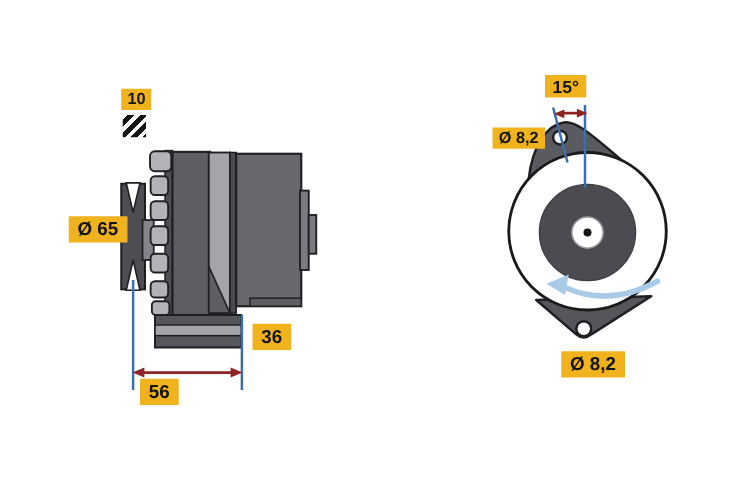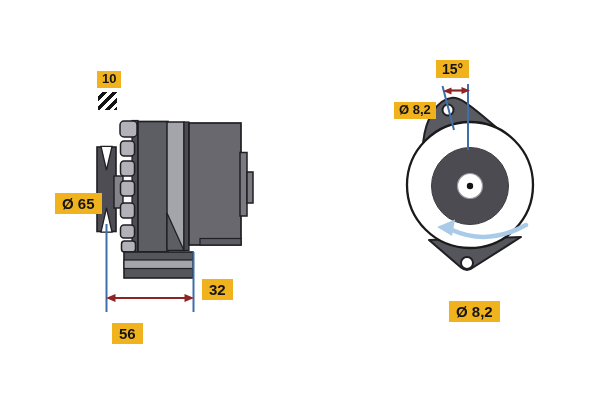--- a/index.html
+++ b/index.html
@@ -10,21 +10,21 @@
   }
   svg.drawing { position:absolute; left:0; top:0; }
   .lbl {
     position:absolute; font-weight:bold; color:#141414;
     line-height:1.15; white-space:nowrap; letter-spacing:0px;
   }
   .lbl.yellow { background:#f1b31d; }
   .lbl.blue   { background:#a9c7e3; }
   .f13 { font-size:13px; padding:1px 5px; }
   .f14 { font-size:14px; padding:1px 6px; }
-  .f15 { font-size:15px; padding:2px 7px;margin-top:20px; }
+  .f15 { font-size:15px; padding:2px 7px; }
   #hatch-icon {
     position:absolute; left:98px; top:92px; width:19px; height:18px;
     background:repeating-linear-gradient(135deg,
       #ffffff 0px, #ffffff 3px, #141414 3px, #141414 7px);
     outline:1px solid #ffffff;
   }
 </style>
 </head>
 <body>
 
@@ -114,21 +114,21 @@
     </g>
   </svg>
 
   <div class="lbl yellow f13" style="left:97px; top:71px;">10</div>
 
   <div id="hatch-icon"></div>
 
 
   <div class="lbl yellow f15" style="left:55px; top:173px;">Ø 65</div>
 
-  <div class="lbl yellow f15" style="left:202px; top:259px;">32</div>
+  <div class="lbl yellow f15" style="left:202px; top:259px;">36</div>
 
   <div class="lbl yellow f15" style="left:112px; top:303px;">56</div>
 
   <div class="lbl yellow f14" style="left:436px; top:60px;">15°</div>
 
   <div class="lbl yellow f13" style="left:394px; top:102px;">Ø 8,2</div>
 
   <div class="lbl yellow f15" style="left:449px; top:281px;">Ø 8,2</div>
 
 </div>

